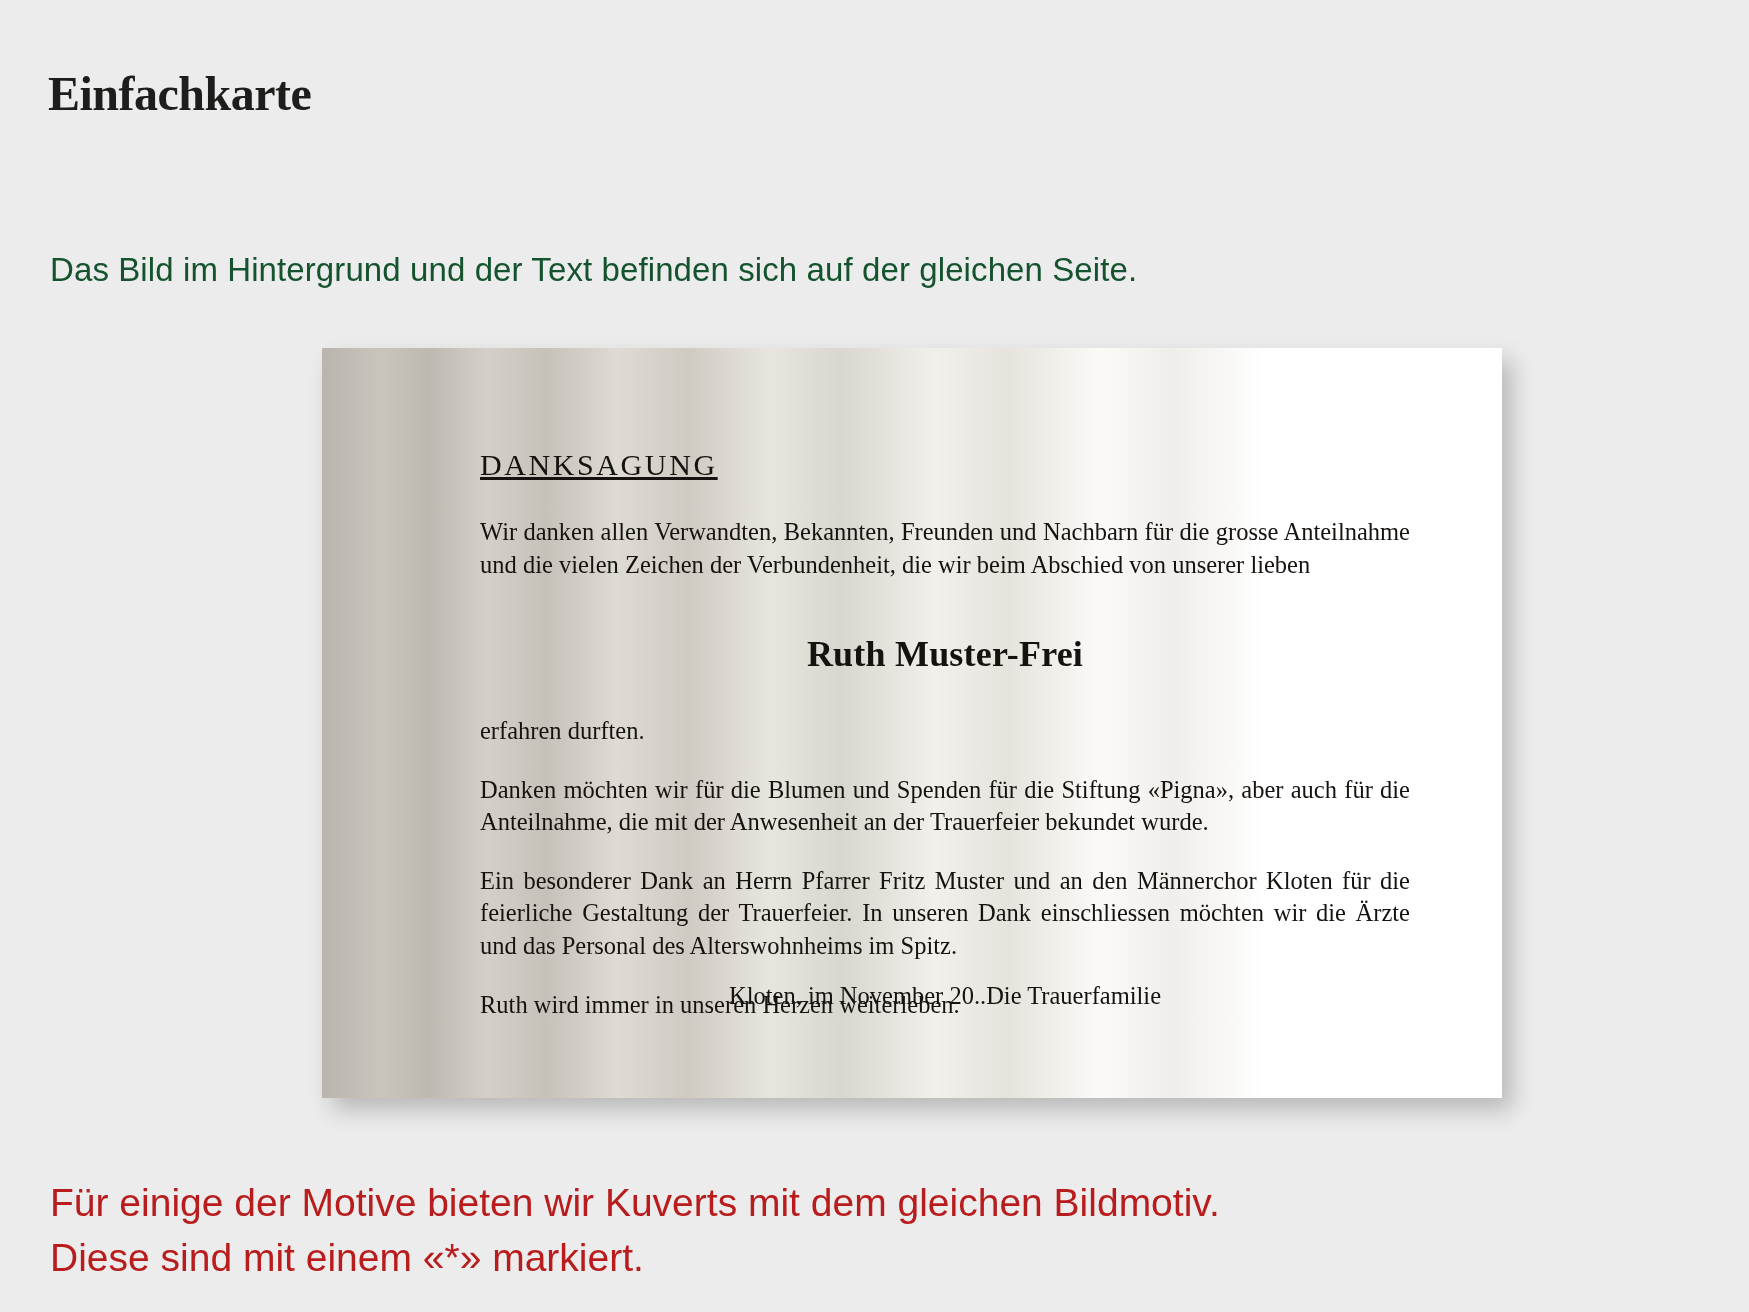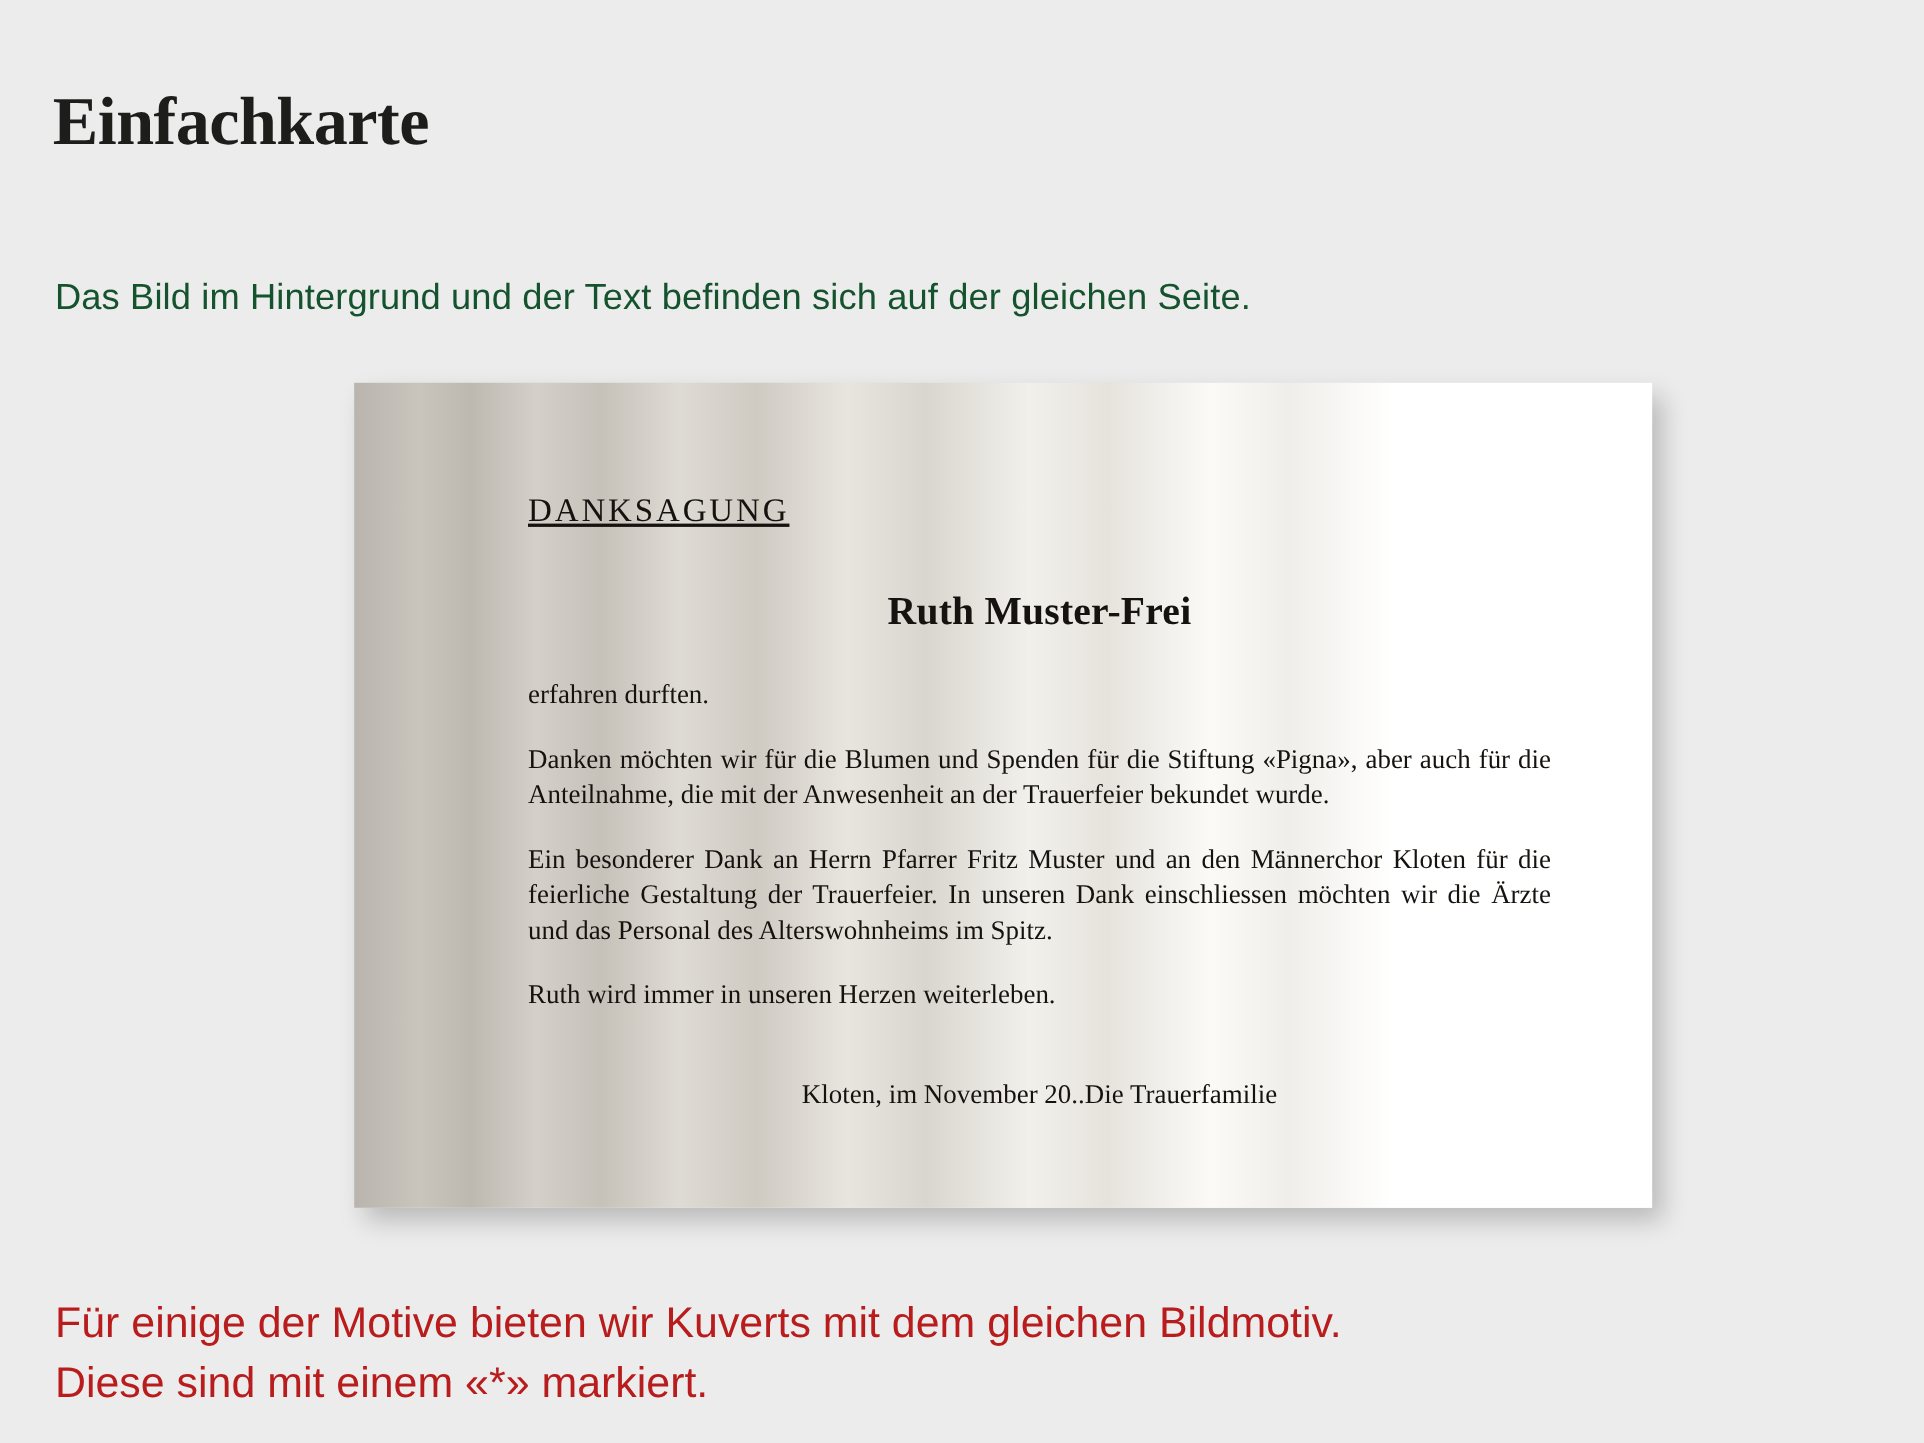--- a/index.html
+++ b/index.html
@@ -20,21 +20,21 @@
     position: absolute;
     inset: 0;
   }
 
   .page-title {
     position: absolute;
     left: 48px;
     top: 38px;
     font-family: "Liberation Serif", serif;
     font-weight: 700;
-    font-size: 62px;
+    font-size: 48px;
     letter-spacing: -0.5px;
     color: #1d1d1b;
     line-height: 1;
   }
 
   .intro-text {
     position: absolute;
     left: 50px;
     top: 218px;
     font-size: 33px;
@@ -146,20 +146,21 @@
   <h1 class="page-title">Einfachkarte</h1>
 
   <p class="intro-text">Das Bild im Hintergrund und der Text befinden sich auf der gleichen Seite.</p>
 
   <div class="card-wrap">
     <div class="card">
       <div class="card-inner">
 
         <div class="danksagung-heading">DANKSAGUNG</div>
 
+        <p class="card-para">Wir danken allen Verwandten, Bekannten, Freunden und Nachbarn für die grosse Anteilnahme und die vielen Zeichen der Verbundenheit, die wir beim Abschied von unserer lieben</p>
 
         <div class="deceased-name">Ruth Muster-Frei</div>
 
         <p class="card-para no-justify">erfahren durften.</p>
 
         <p class="card-para">Danken möchten wir für die Blumen und Spenden für die Stiftung «Pigna», aber auch für die Anteilnahme, die mit der Anwesenheit an der Trauerfeier bekundet wurde.</p>
 
         <p class="card-para">Ein besonderer Dank an Herrn Pfarrer Fritz Muster und an den Männerchor Kloten für die feierliche Gestaltung der Trauerfeier. In unseren Dank einschliessen möchten wir die Ärzte und das Personal des Alterswohnheims im Spitz.</p>
 
         <p class="card-para no-justify">Ruth wird immer in unseren Herzen weiterleben.</p>

